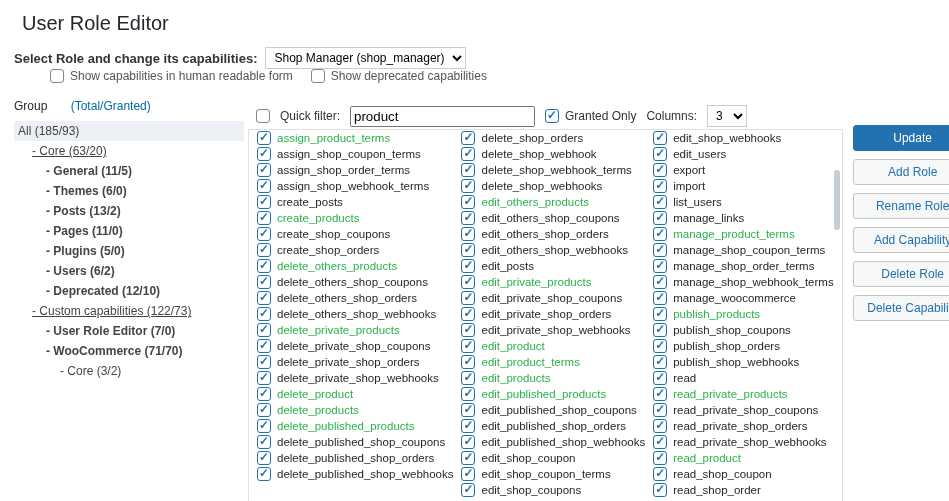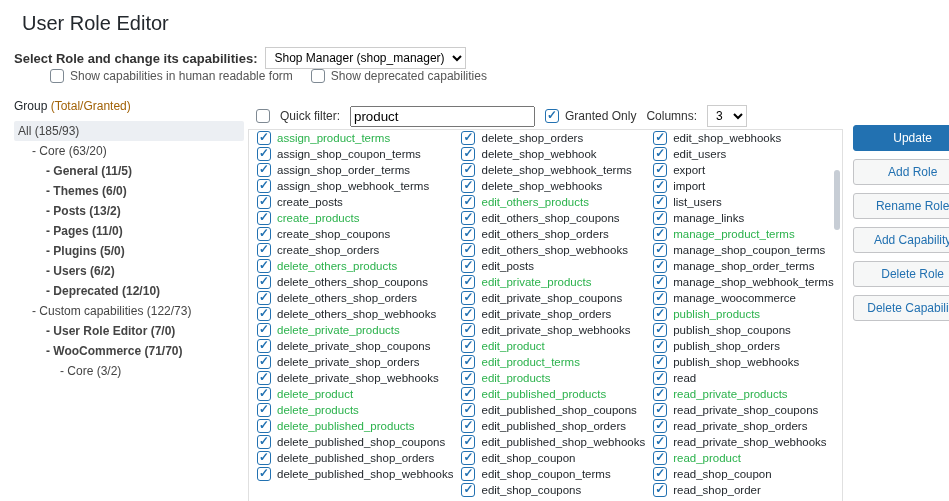--- a/index.html
+++ b/index.html
@@ -69,33 +69,33 @@
     display: grid;
     grid-template-columns: 230px 1fr 140px;
     gap: 4px;
     align-items: start;
   }
   .group-head {
     font-size: 12px;
     color: #23282d;
     margin-bottom: 8px;
   }
-  .group-head .granted { color: #a16207; }
+  .group-head .granted { color: #0369a1; margin-left: 20px; }
   .sb ul { list-style: none; margin: 0; padding: 0; }
   .sb li {
     padding: 3px 4px;
     font-size: 12px;
     color: #444;
     cursor: pointer;
   }
   .sb li.sel {
     background: #eceff3;
     border-radius: 2px;
   }
-  .sb li.ind1 { padding-left: 18px; }
+  .sb li.ind1 { padding-left: 18px; text-decoration: underline; }
   .sb li.ind2 { padding-left: 32px; font-weight: bold; }
   .sb li.ind3 { padding-left: 46px; }
   .mid {
     border: 1px solid #e0e0e0;
     padding: 0;
     position: relative;
     height: 400px;
     overflow: hidden;
   }
   .filter-master { margin-right: 8px; }

